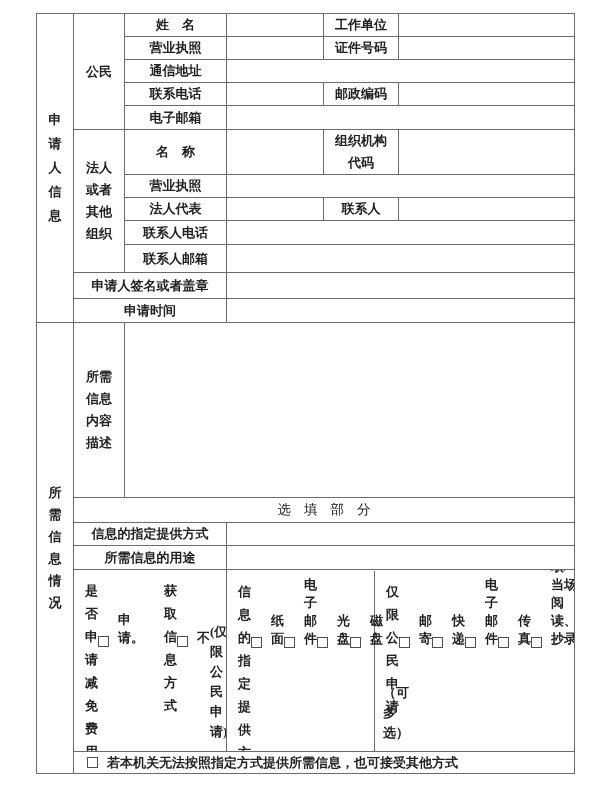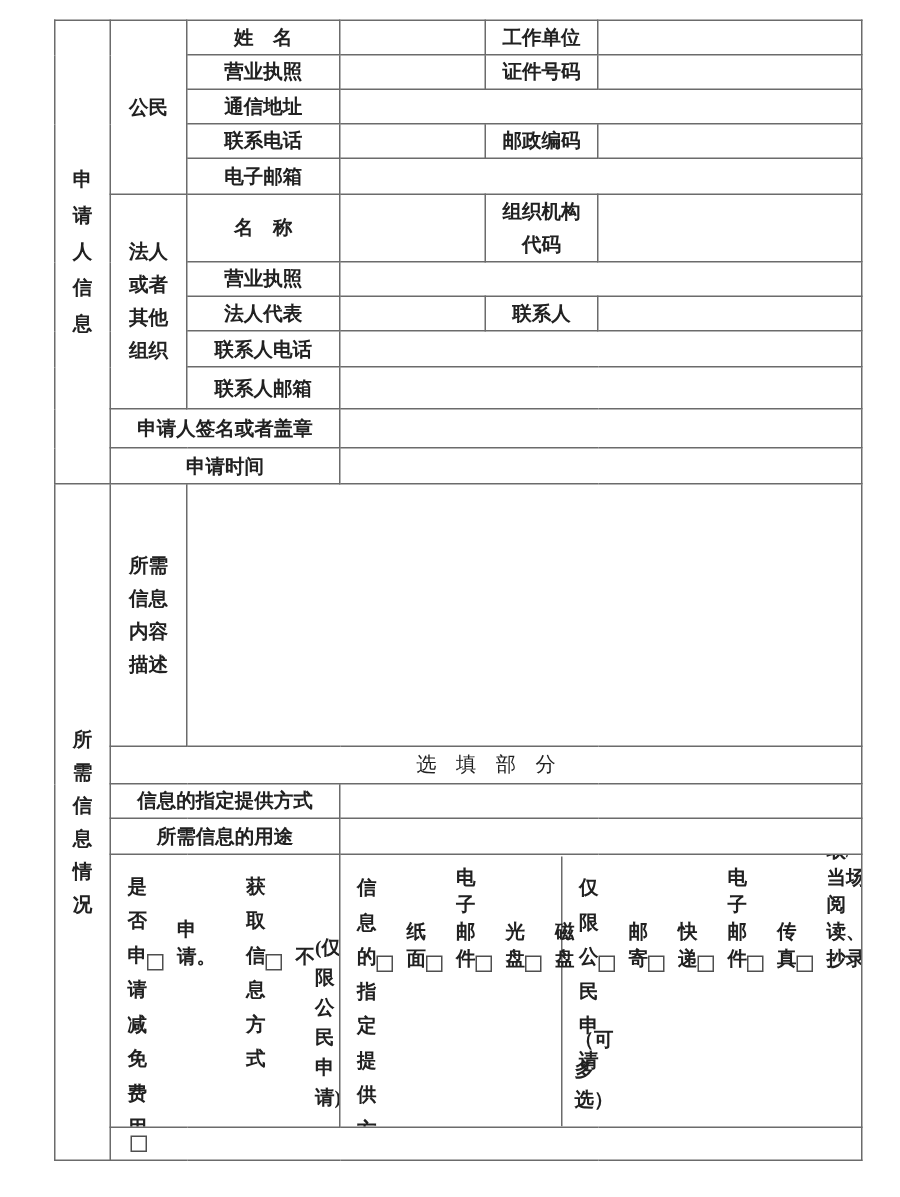--- a/index.html
+++ b/index.html
@@ -272,18 +272,19 @@
               <div class="colnote">（可多选）</div>
             </div>
           </div>
         </div>
       </td>
     </tr>
     <tr class="h22">
       <td class="footer" colspan="5">
         <div class="footerline">
           <span class="cb"></span>
+          <span>若本机关无法按照指定方式提供所需信息，也可接受其他方式</span>
         </div>
       </td>
     </tr>
   </tbody>
 </table>
 </div>
 
 </body></html>

